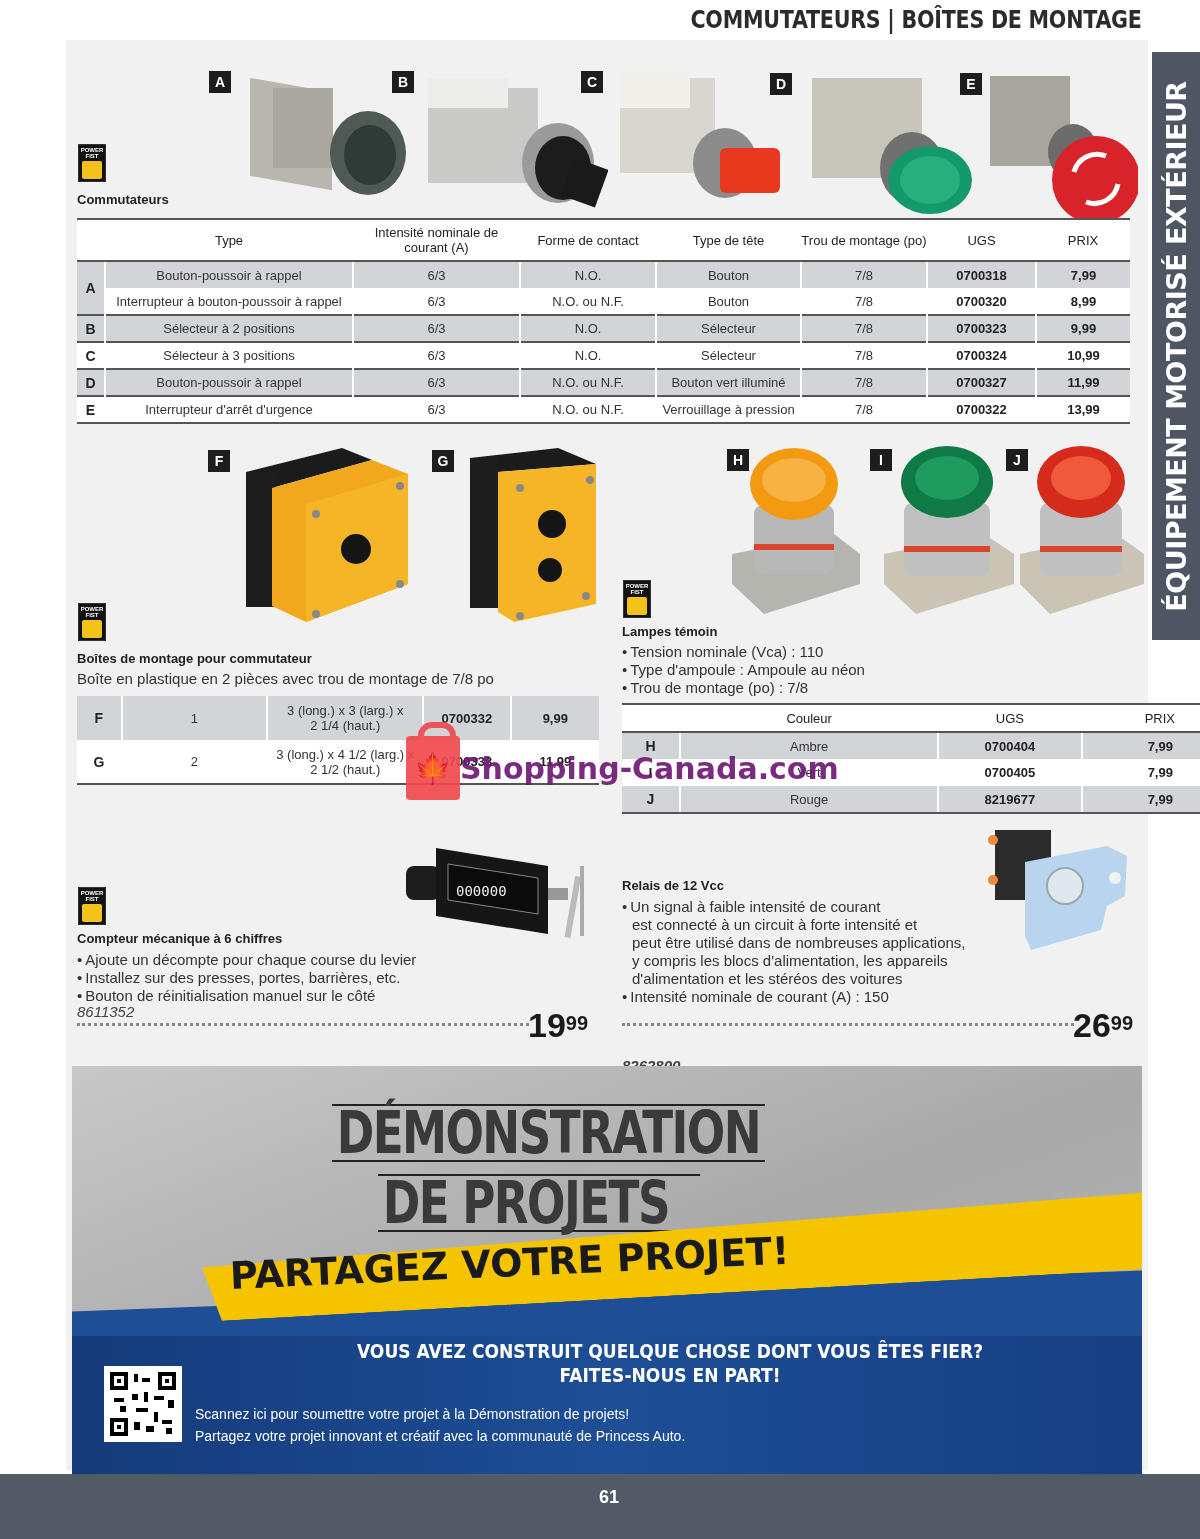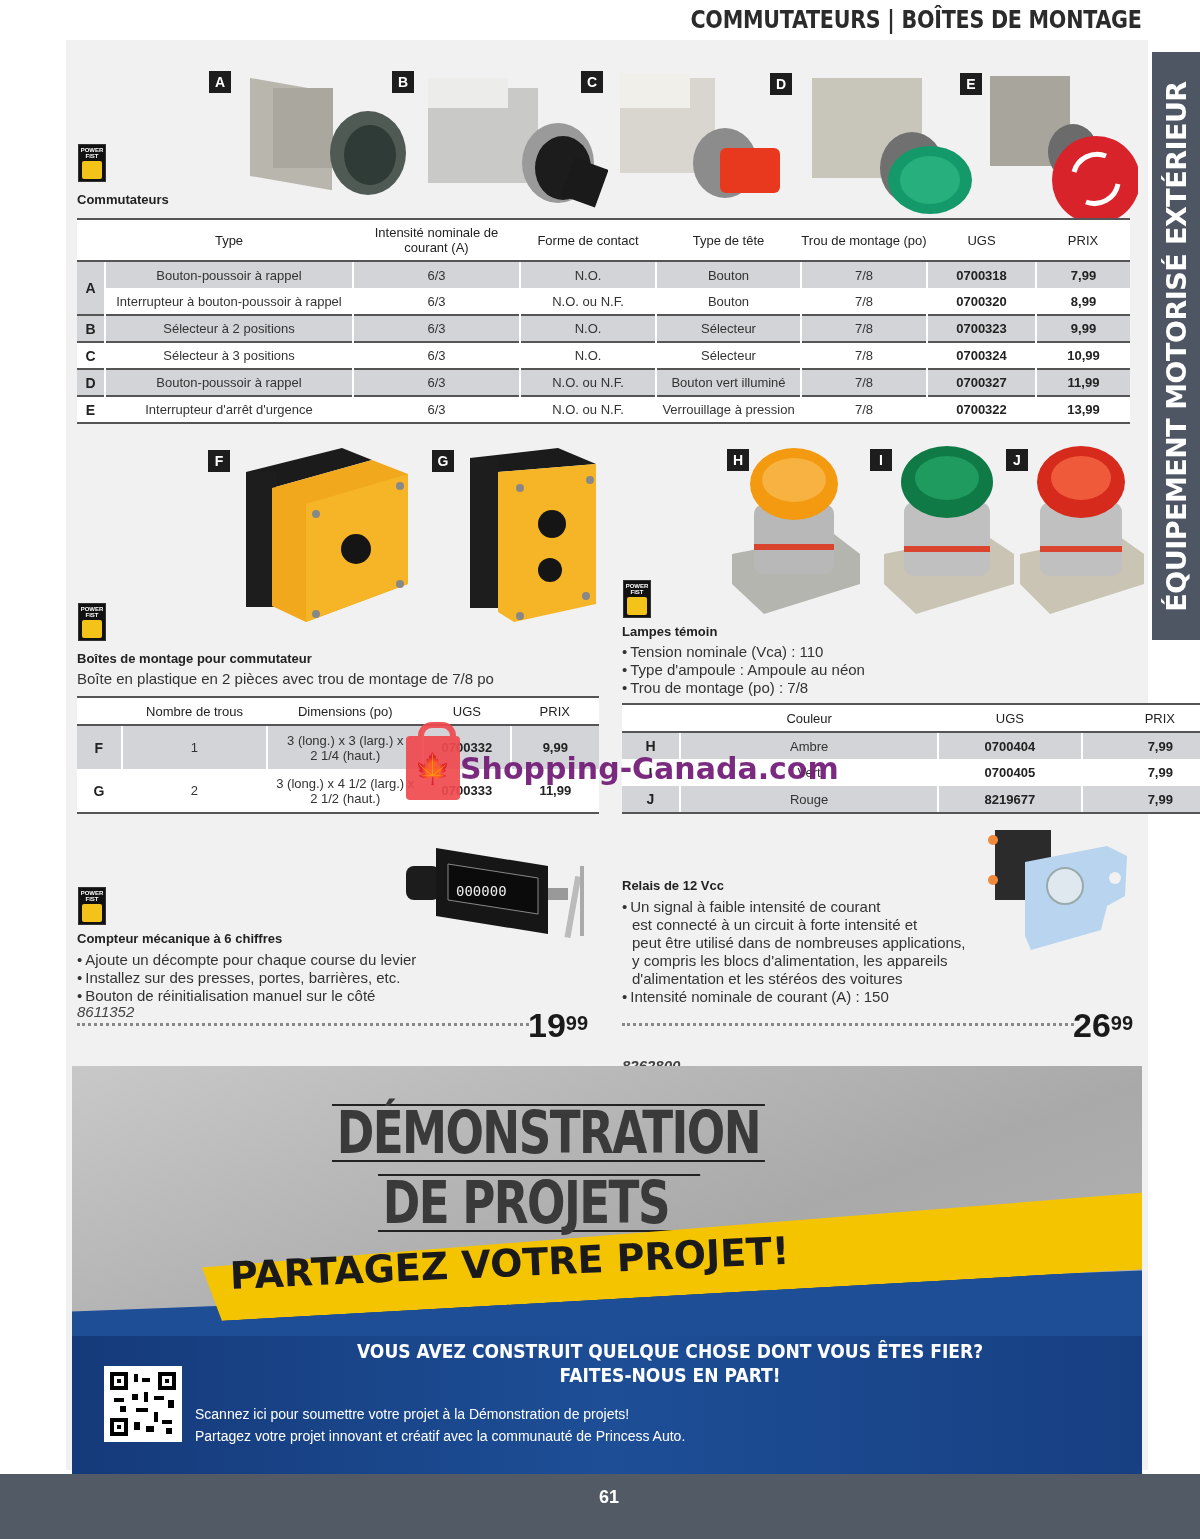--- a/index.html
+++ b/index.html
@@ -240,27 +240,20 @@
 
 <table class="spec" style="left:77px;top:696px;width:522px;">
   <colgroup>
       <col style="width:43px">
       <col style="width:140px">
       <col style="width:150px">
       <col style="width:84px">
       <col style="width:85px">
     </colgroup>
   <tbody>
-      <tr style="height:28px;">
-    <th></th>
-    <th>Nombre de trous</th>
-    <th>Dimensions (po)</th>
-    <th>UGS</th>
-    <th>PRIX</th>
-  </tr>
   <tr class="shade" style="height:44px;">
     <td class="lbl">F</td>
     <td>1</td>
     <td style="line-height:15px;">
           <div>3 (long.) x 3 (larg.) x</div>
           <div>2 1/4 (haut.)</div>
         </td>
     <td class="ugs">0700332</td>
     <td class="prix">9,99</td>
   </tr>

